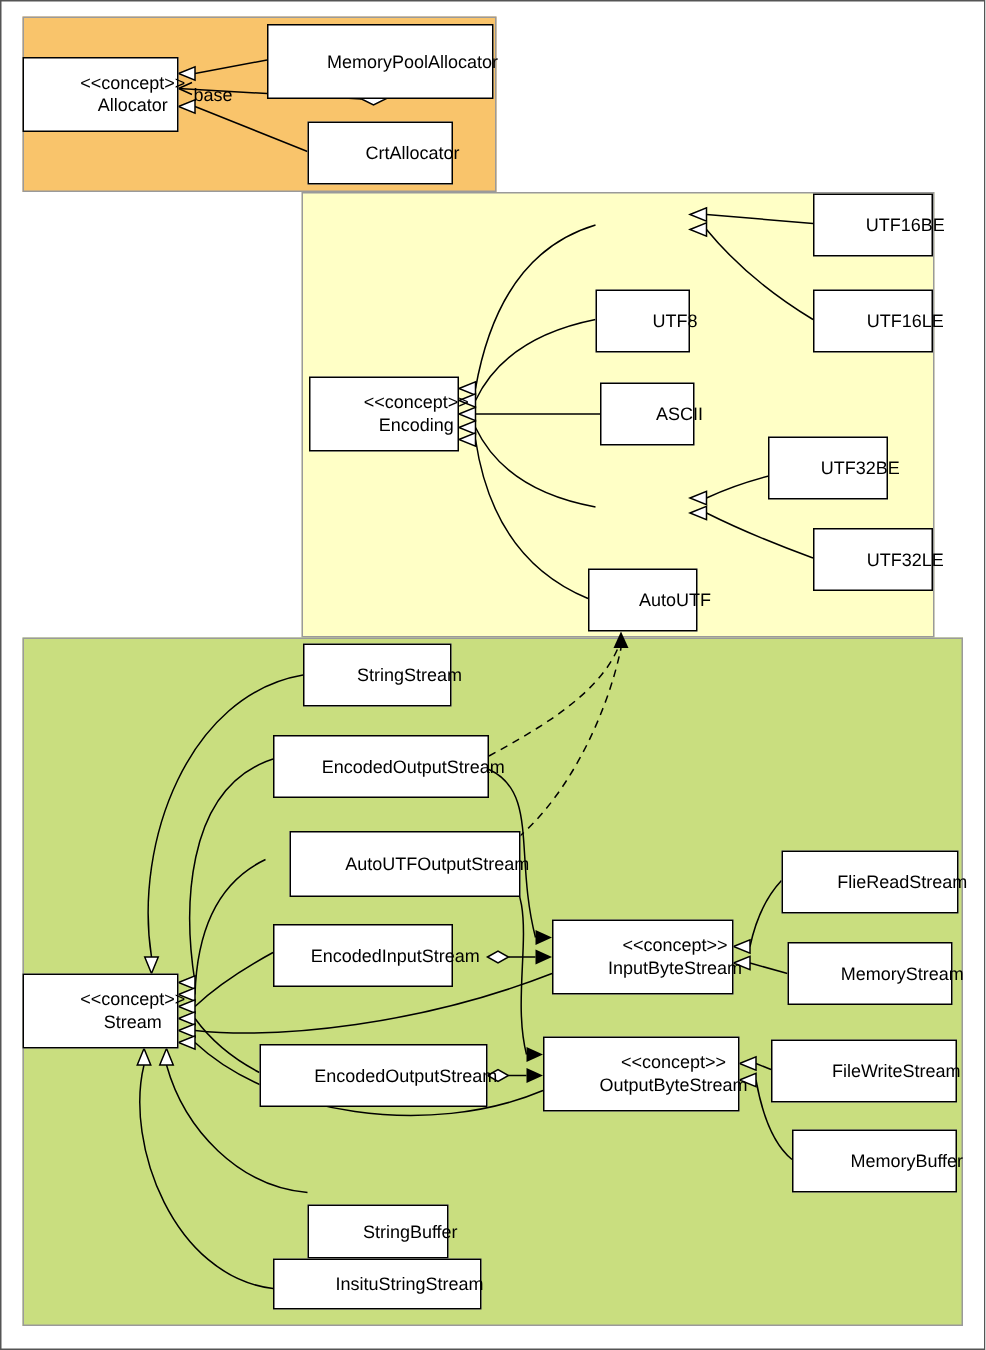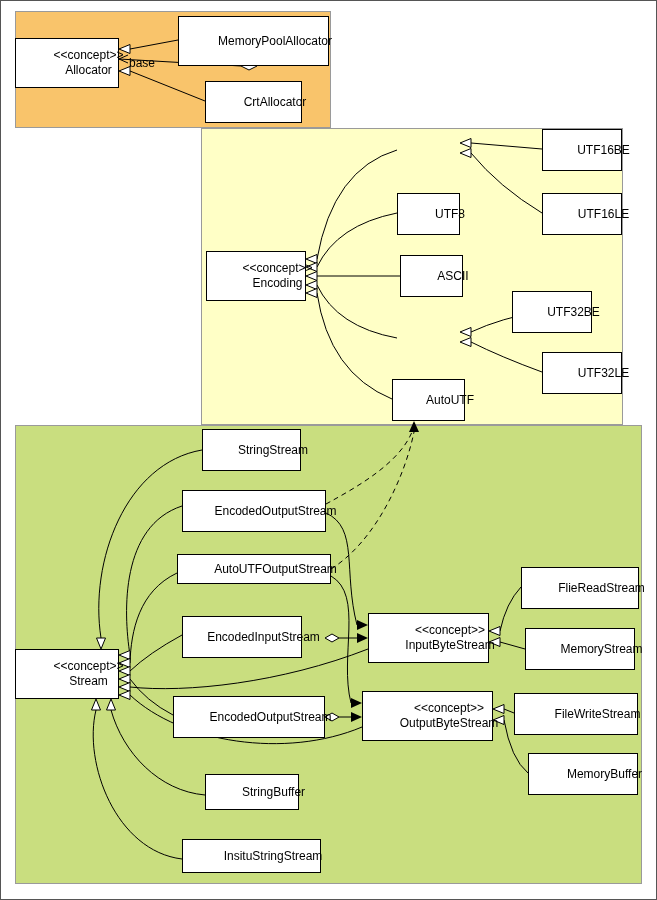--- a/index.html
+++ b/index.html
@@ -231,34 +231,34 @@
   <div class="node" style="left:541px;top:351px;width:80px;height:42px">
     <div>UTF32LE</div>
   </div>
 
   <div class="node" style="left:201px;top:428px;width:99px;height:42px">
     <div>StringStream</div>
   </div>
   <div class="node" style="left:181px;top:489px;width:144px;height:42px">
     <div>EncodedOutputStream</div>
   </div>
-  <div class="node" style="left:176px;top:553px;width:154px;height:30px">
+  <div class="node" style="left:192px;top:553px;width:154px;height:44px">
     <div>AutoUTFOutputStream</div>
   </div>
   <div class="node" style="left:181px;top:615px;width:120px;height:42px">
     <div>EncodedInputStream</div>
   </div>
   <div class="node" style="left:14px;top:648px;width:104px;height:50px">
     <div>&lt;&lt;concept&gt;&gt;</div>
     <div>Stream</div>
   </div>
   <div class="node" style="left:172px;top:695px;width:152px;height:42px">
     <div>EncodedOutputStream</div>
   </div>
-  <div class="node" style="left:204px;top:773px;width:94px;height:36px">
+  <div class="node" style="left:204px;top:802px;width:94px;height:36px">
     <div>StringBuffer</div>
   </div>
   <div class="node" style="left:181px;top:838px;width:139px;height:34px">
     <div>InsituStringStream</div>
   </div>
   <div class="node" style="left:367px;top:612px;width:121px;height:50px">
     <div>&lt;&lt;concept&gt;&gt;</div>
     <div>InputByteStream</div>
   </div>
   <div class="node" style="left:361px;top:690px;width:131px;height:50px">

